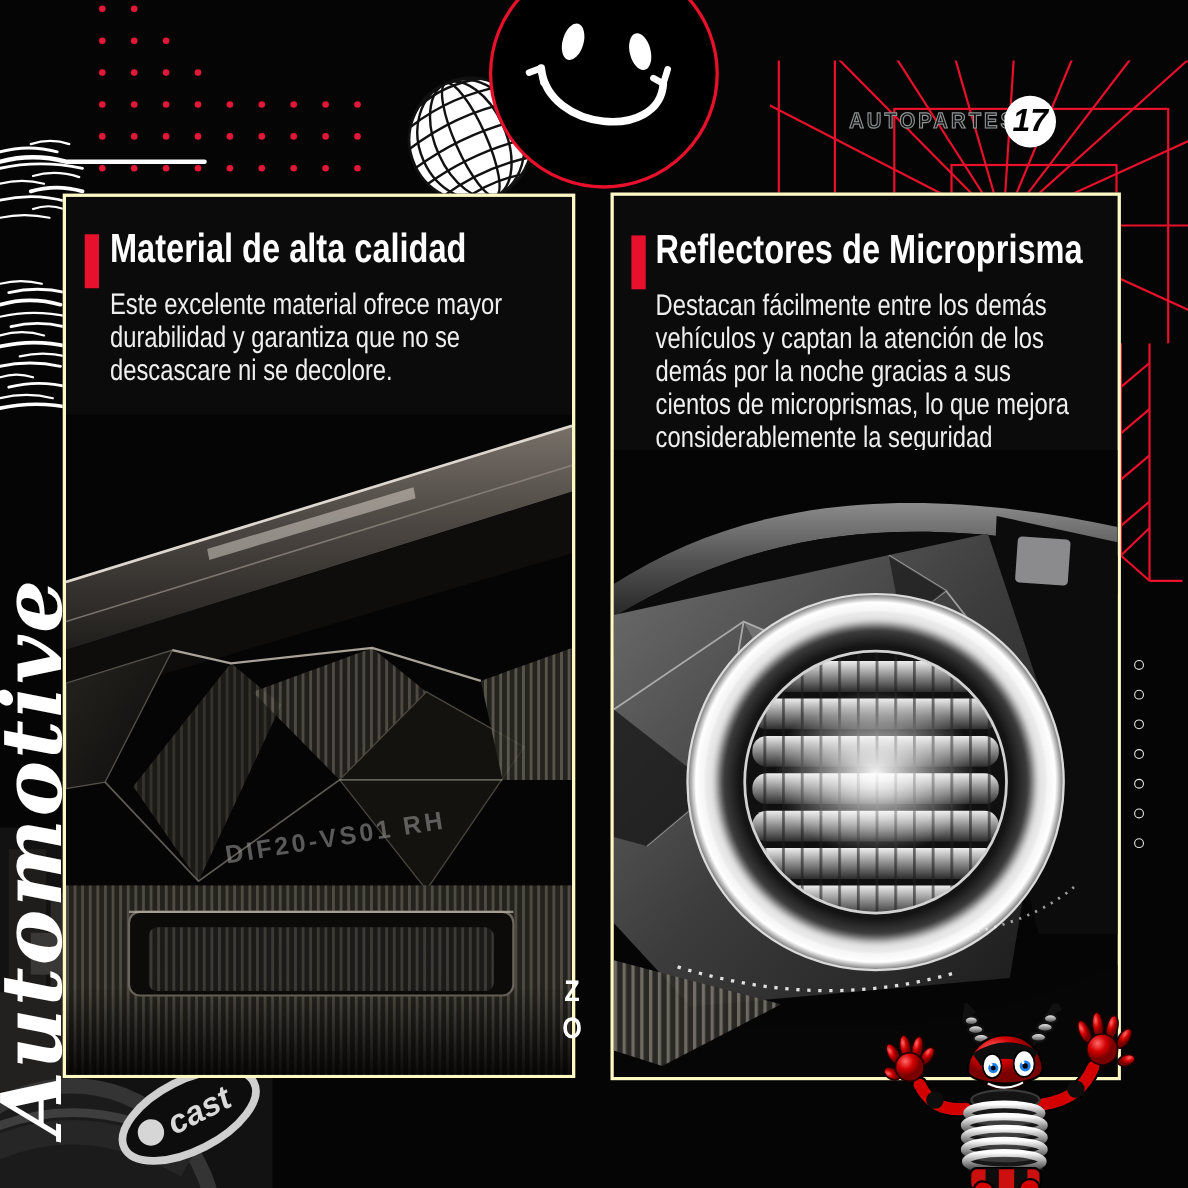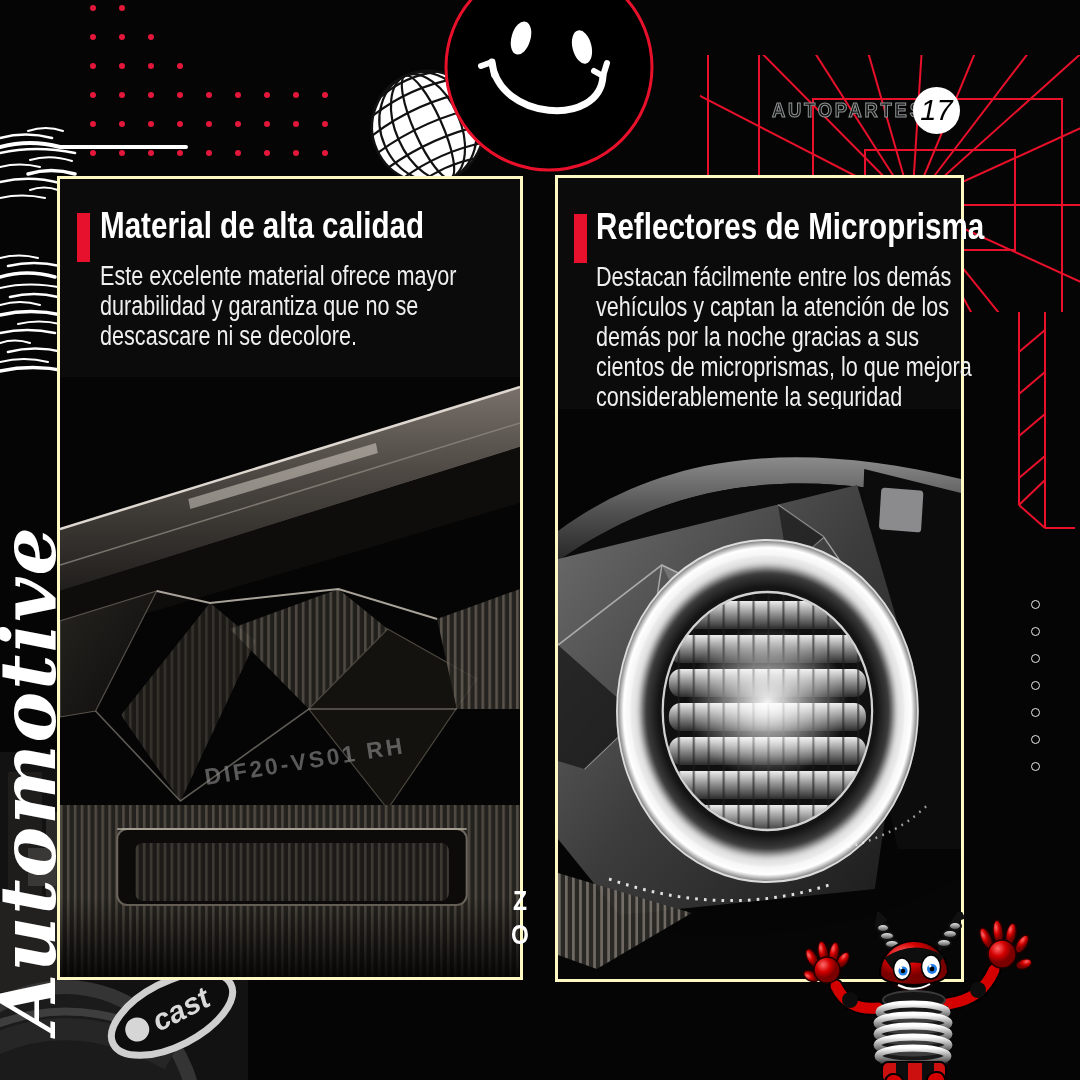--- a/index.html
+++ b/index.html
@@ -2,33 +2,33 @@
 <html><head>
 <meta charset="utf-8">
 <style>
   html,body{margin:0;padding:0;background:#000;}
   .canvas{position:relative;width:1080px;height:1080px;overflow:hidden;background:#050505;
           font-family:"Liberation Sans",sans-serif;}
   .abs{position:absolute;}
   
   .panel{position:absolute;background:#0b0b0b;border:3px solid #fef9c3;box-sizing:border-box;z-index:5;}
   .panel-left{left:57px;top:176px;width:466px;height:804px;}
-  .panel-right{left:555px;top:175px;width:409px;height:807px;}
+  .panel-right{left:555px;top:175px;width:464px;height:807px;}
   .accent-bar{position:absolute;width:13px;height:49px;background:#e8112d;}
   .panel-title{position:absolute;color:#fff;font-weight:bold;font-size:37px;line-height:1.05;
                transform:scaleX(.8);transform-origin:0 0;white-space:nowrap;}
   .panel-body{position:absolute;color:#efefef;font-size:27px;line-height:30px;
               transform:scaleX(.8);transform-origin:0 0;white-space:pre-wrap;width:560px;}
   .photo{position:absolute;left:0;bottom:0;width:100%;display:block;}
   
   .autopartes{position:absolute;left:772px;top:99px;z-index:3;color:#121212;font-size:20px;font-weight:800;
               letter-spacing:3px;-webkit-text-stroke:1.1px #8f9494;transform:scaleX(.92);transform-origin:0 0;}
   .badge17{position:absolute;left:913px;top:87px;width:47px;height:47px;border-radius:50%;background:#fff;
            z-index:3;display:flex;align-items:center;justify-content:center;
-           color:#000;font-size:29px;font-weight:400;font-style:italic;}
+           color:#000;font-size:29px;font-weight:700;font-style:italic;}
   
   .gothic{position:absolute;left:-276px;top:737px;width:610px;height:84px;z-index:4;
           transform:rotate(-90deg);transform-origin:center;text-align:center;
           font-family:"DejaVu Serif",serif;font-weight:bold;font-style:italic;
           color:#fff;font-size:76px;letter-spacing:2px;line-height:84px;}
   .zo{position:absolute;left:503px;top:884px;width:34px;z-index:7;text-align:center;color:#fff;
       font-size:27px;font-weight:bold;line-height:34px;transform:scaleX(.85);}
   .dotcol{position:absolute;left:1031px;top:600px;z-index:2;}
   .dotcol span{display:block;width:7px;height:7px;border:1.6px solid #e9e9e9;border-radius:50%;
                margin:0 0 18px 0;background:transparent;}

